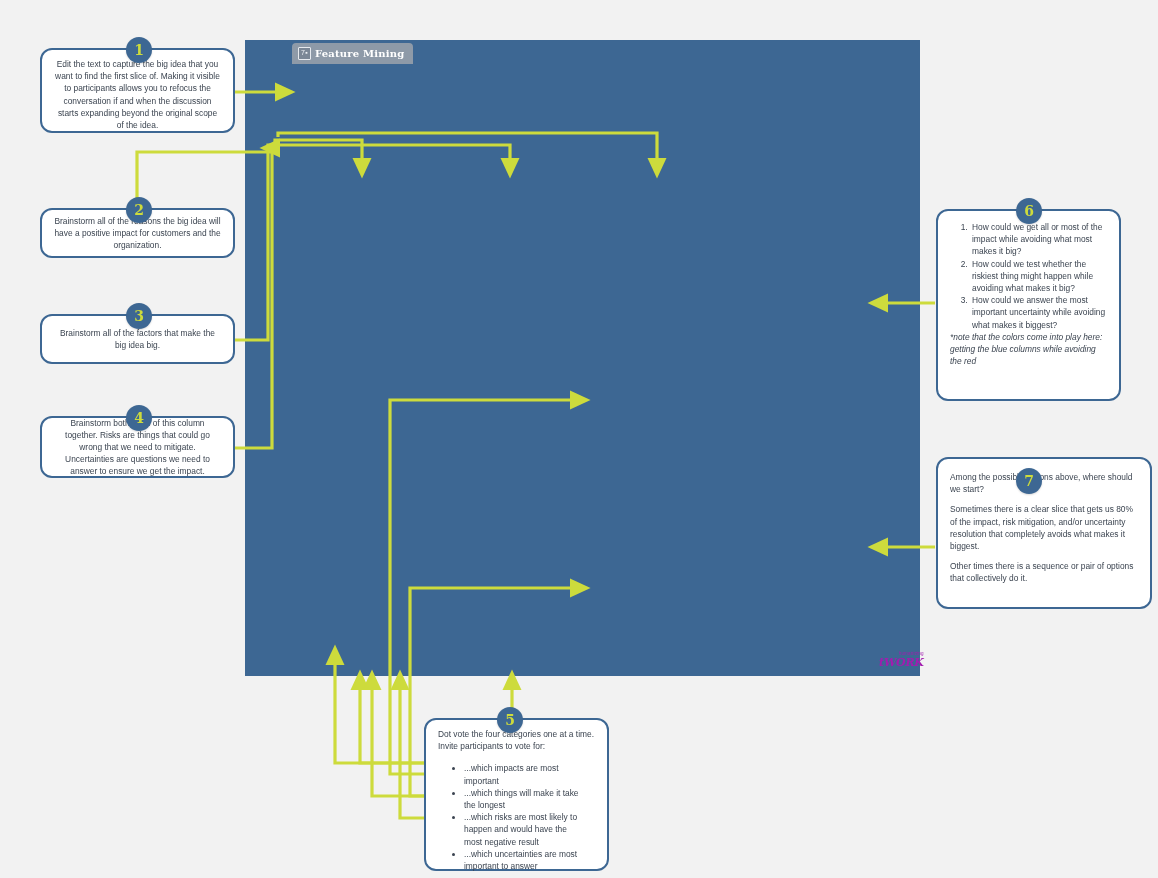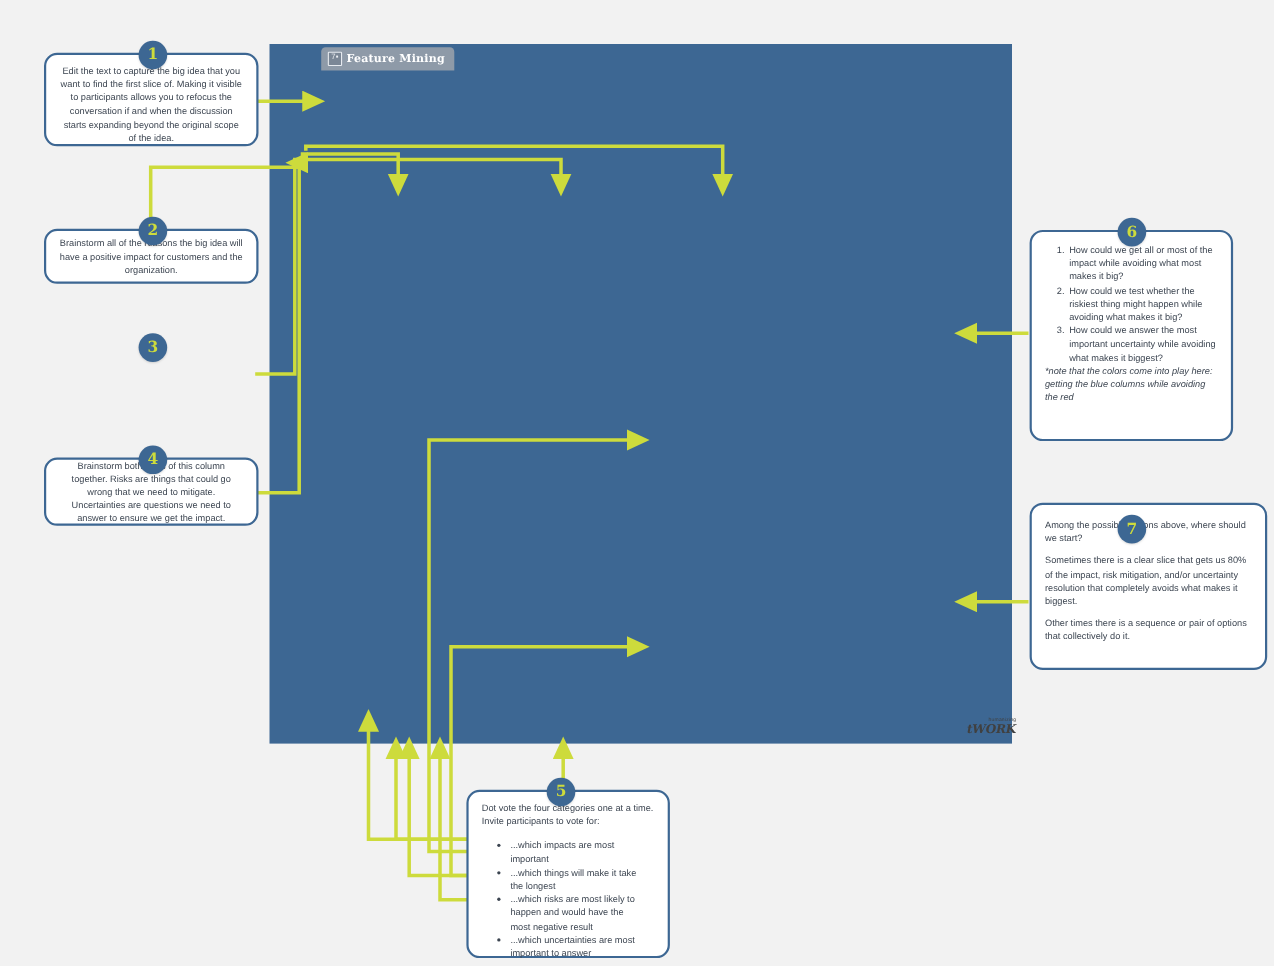--- a/index.html
+++ b/index.html
@@ -90,21 +90,21 @@
     border-radius:2px;
     box-shadow:0 1px 1.5px rgba(0,0,0,.10);
   }
   .note.yellow{background:#faf3b4;}
   .note.green {background:#cfe695;}
   .note.blue  {background:#a8c9ec;}
 
   
   .wordmark{
     position:absolute;left:879px;top:652px;z-index:20;
-    color:#404040;text-align:right;line-height:1;
+    color:#a21caf;text-align:right;line-height:1;
   }
   .wordmark .w1{font-size:4.5px;letter-spacing:.2px;display:block;}
   .wordmark .w2{
     font-family:"DejaVu Serif", serif;font-weight:bold;
     font-size:11px;letter-spacing:-.2px;display:block;font-style:italic;
   }
 
   
   .callout{
     position:absolute;z-index:50;
@@ -318,20 +318,23 @@
   <div class="badge" style="left:126px;top:197px;">
     <span>2</span>
   </div>
   <div class="callout center" style="left:40px;top:208px;width:195px;height:50px;display:flex;align-items:center;justify-content:center;">
     <p>Brainstorm all of the reasons the big idea will have a positive impact for customers and the organization.</p>
   </div>
 
   <div class="badge" style="left:126px;top:303px;">
     <span>3</span>
   </div>
+  <div class="callout center" style="left:40px;top:314px;width:195px;height:50px;display:flex;align-items:center;justify-content:center;">
+    <p>Brainstorm all of the factors that make the big idea big.</p>
+  </div>
 
   <div class="badge" style="left:126px;top:405px;">
     <span>4</span>
   </div>
   <div class="callout center" style="left:40px;top:416px;width:195px;height:62px;display:flex;align-items:center;justify-content:center;">
     <p>Brainstorm both parts of this column together. Risks are things that could go wrong that we need to mitigate. Uncertainties are questions we need to answer to ensure we get the impact.</p>
   </div>
 
   <div class="badge" style="left:497px;top:707px;">
     <span>5</span>

